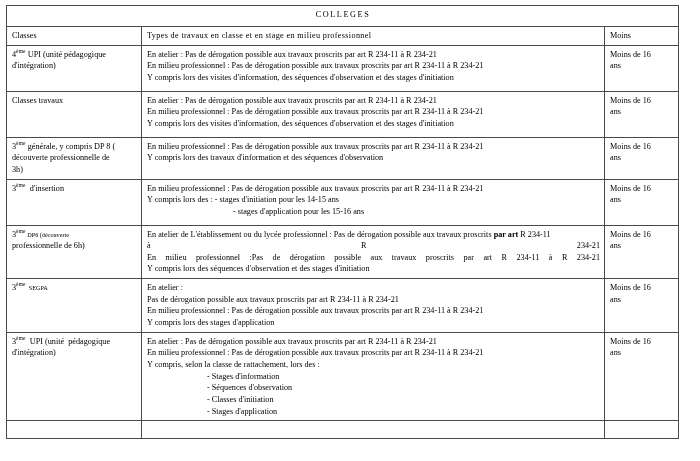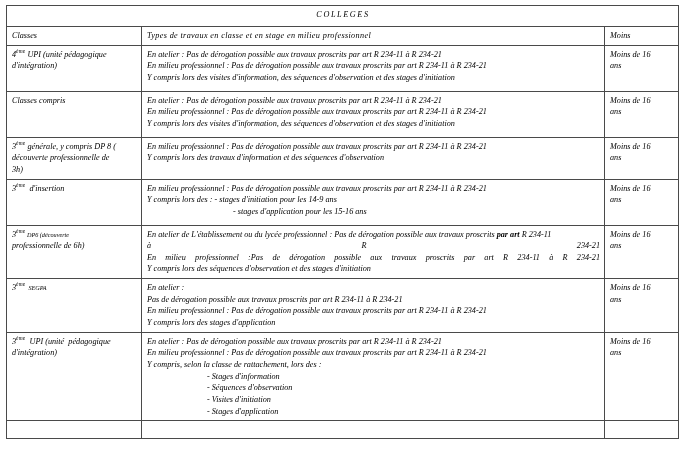--- a/index.html
+++ b/index.html
@@ -20,21 +20,20 @@
     height: 461px;
     background: #ffffff;
     box-sizing: border-box;
   }
   table.doc-table {
     border-collapse: collapse;
     table-layout: fixed;
     width: 564px;
     margin: 5px 0 8px 6px;
     background: #ffffff;
-    font-style: italic;
   }
   table.doc-table td,
   table.doc-table th {
     border: 1px solid #4a4a4a;
     vertical-align: top;
     padding: 3px 4px 3px 5px;
     font-weight: normal;
     font-size: 8.2px;
     line-height: 1.42;
   }
@@ -109,21 +108,21 @@
           <span class="line">Y compris lors des visites d'information, des séquences d'observation et des stages d'initiation</span>
         </td>
         <td class="ages-cell">
           <span class="line">Moins de 16</span>
           <span class="line">ans</span>
         </td>
       </tr>
 
       <tr>
         <td class="r-tall-1">
-          <span class="line">Classes compris</span>
+          <span class="line">Classes travaux</span>
         </td>
         <td>
           <span class="line">En atelier : Pas de dérogation possible aux travaux proscrits par art R 234-11 à R 234-21</span>
           <span class="line">En milieu professionnel : Pas de dérogation possible aux travaux proscrits par art R 234-11 à R 234-21</span>
           <span class="line">Y compris lors des visites d'information, des séquences d'observation et des stages d'initiation</span>
         </td>
         <td class="ages-cell">
           <span class="line">Moins de 16</span>
           <span class="line">ans</span>
         </td>
@@ -144,21 +143,21 @@
           <span class="line">ans</span>
         </td>
       </tr>
 
       <tr>
         <td class="r-tall-1">
           <span class="line"><span>3</span><span class="sup">ème</span><span>  d'insertion</span></span>
         </td>
         <td>
           <span class="line">En milieu professionnel : Pas de dérogation possible aux travaux proscrits par art R 234-11 à R 234-21</span>
-          <span class="line">Y compris lors des : - stages d'initiation pour les 14-9 ans</span>
+          <span class="line">Y compris lors des : - stages d'initiation pour les 14-15 ans</span>
           <span class="line indent-2">- stages d'application pour les 15-16 ans</span>
         </td>
         <td class="ages-cell">
           <span class="line">Moins de 16</span>
           <span class="line">ans</span>
         </td>
       </tr>
 
       <tr>
         <td>
@@ -197,21 +196,21 @@
         <td>
           <span class="line"><span>3</span><span class="sup">ème</span><span>  UPI (unité  pédagogique</span></span>
           <span class="line">d'intégration)</span>
         </td>
         <td>
           <span class="line">En atelier : Pas de dérogation possible aux travaux proscrits par art R 234-11 à R 234-21</span>
           <span class="line">En milieu professionnel : Pas de dérogation possible aux travaux proscrits par art R 234-11 à R 234-21</span>
           <span class="line">Y compris, selon la classe de rattachement, lors des :</span>
           <span class="line indent-1">- Stages d'information</span>
           <span class="line indent-1">- Séquences d'observation</span>
-          <span class="line indent-1">- Visites d'initiation</span>
+          <span class="line indent-1">- Classes d'initiation</span>
           <span class="line indent-1">- Stages d'application</span>
         </td>
         <td class="ages-cell">
           <span class="line">Moins de 16</span>
           <span class="line">ans</span>
         </td>
       </tr>
 
       <tr class="empty-row">
         <td></td>

